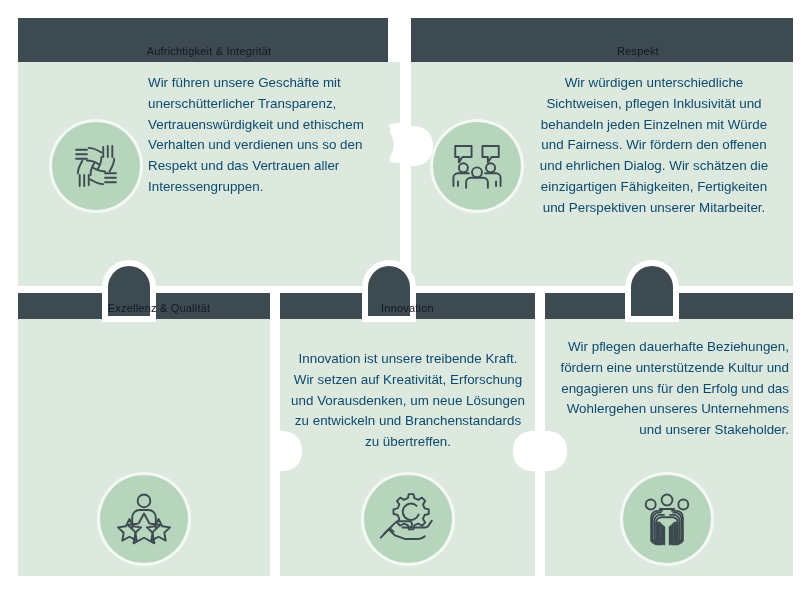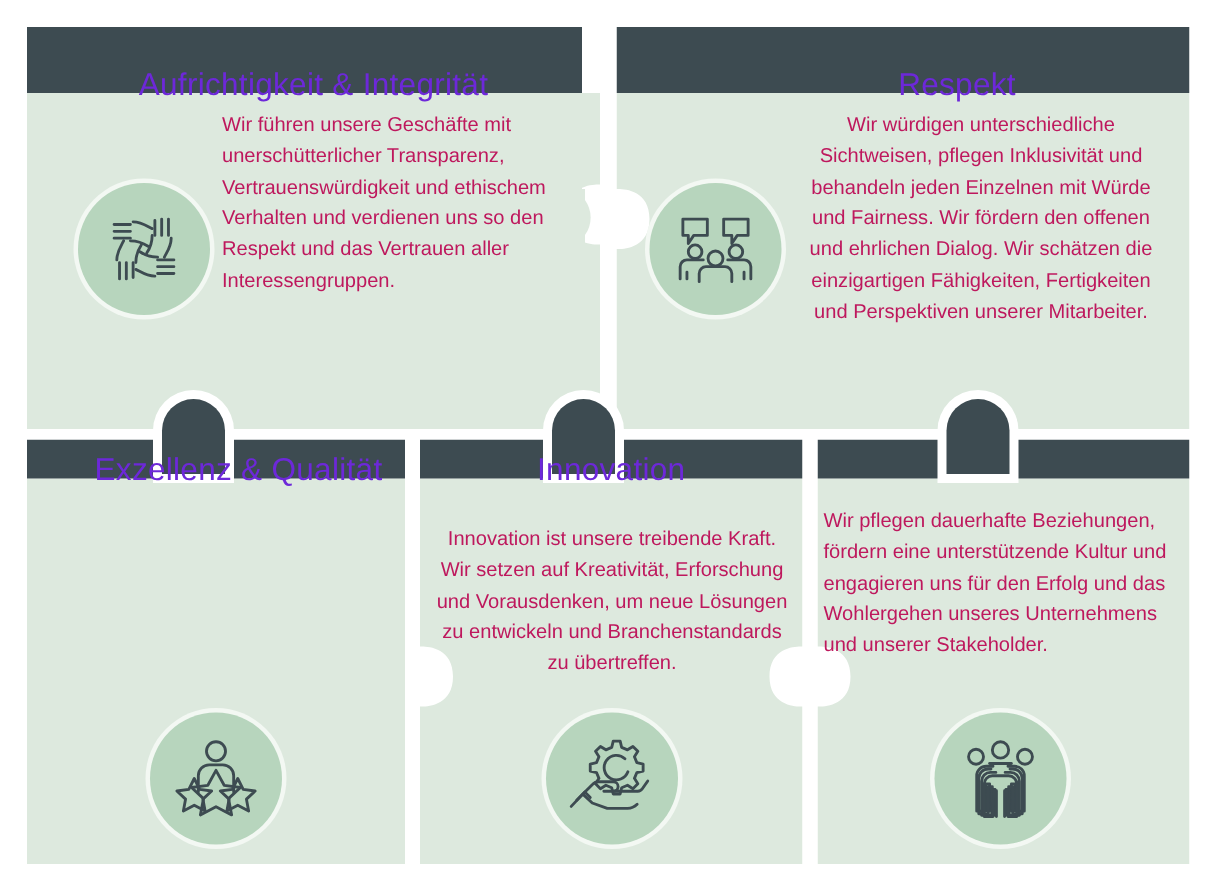--- a/index.html
+++ b/index.html
@@ -32,29 +32,29 @@
     position: absolute;
     left: 0; top: 0;
     width: 100%;
     height: 100%;
   }
   .piece-title {
     position: absolute;
     left: 0;
     width: 100%;
     text-align: center;
-    color: #6d28d9;
-    font-size: 21px;
+    color: #0f172a;
+    font-size: 11px;
     letter-spacing: 0.2px;
     line-height: 1;
     white-space: nowrap;
   }
   .piece-body {
     position: absolute;
-    color: #be185d;
+    color: #0c4a6e;
     font-size: 13.4px;
     line-height: 1.55;
   }
   .icon-wrap {
     position: absolute;
     border-radius: 50%;
     background: #b7d5bd;
     box-shadow: 0 0 0 3px #f3f8f3;
     display: flex;
     align-items: center;
@@ -81,21 +81,21 @@
   #piece-exzellenz .piece-body  { left: 6px; top: 44px; width: 240px; text-align: center; }
   #piece-exzellenz .icon-wrap   { left: 82px; top: 182px; width: 88px; height: 88px; }
 
   #piece-innovation { left: 280px; top: 293px; width: 255px; height: 283px; }
   #piece-innovation .piece-title { top: 10px; }
   #piece-innovation .piece-body  { left: 8px; top: 56px; width: 240px; text-align: center; }
   #piece-innovation .icon-wrap   { left: 84px; top: 182px; width: 88px; height: 88px; }
 
   #piece-loyalitaet { left: 545px; top: 293px; width: 248px; height: 283px; }
   #piece-loyalitaet .piece-title { top: 10px; }
-  #piece-loyalitaet .piece-body  { left: 4px; top: 44px; width: 240px; text-align: left; }
+  #piece-loyalitaet .piece-body  { left: 4px; top: 44px; width: 240px; text-align: right; }
   #piece-loyalitaet .icon-wrap   { left: 78px; top: 182px; width: 88px; height: 88px; }
 
   
   .knob {
     position: absolute;
     background: #3d4b51;
   }
 </style>
 </head>
 <body>

